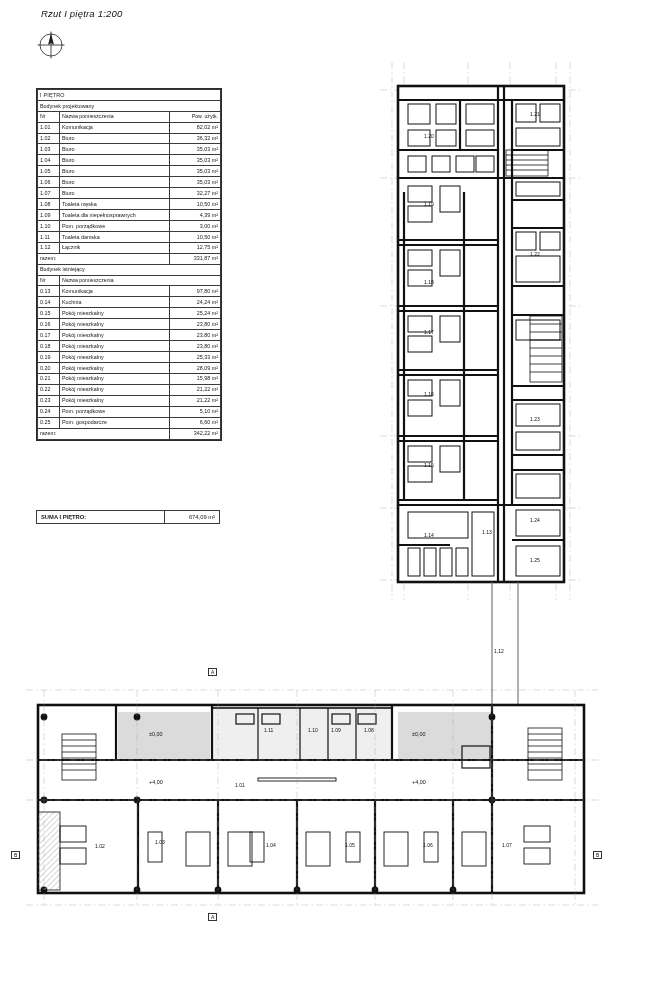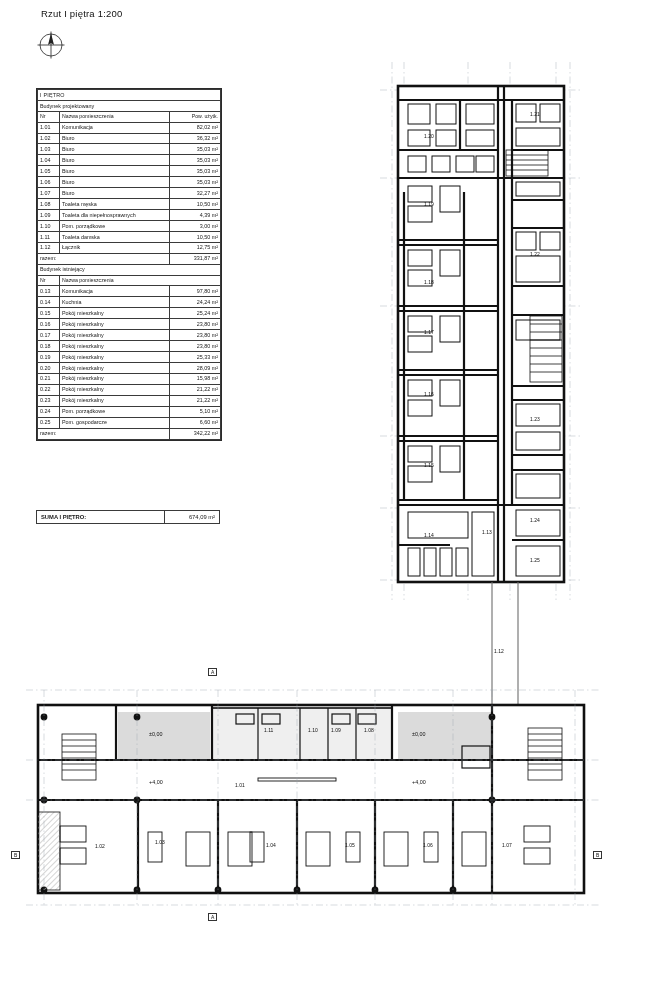--- a/index.html
+++ b/index.html
@@ -1,21 +1,21 @@
 <!DOCTYPE html>
 <html><head>
 <meta charset="utf-8">
 <style>
   html,body{margin:0;padding:0;background:#ffffff;}
   body{width:664px;height:995px;position:relative;overflow:hidden;
        font-family:"Liberation Sans", sans-serif;color:#1a1a1a;}
   .sheet{position:absolute;inset:0;background:#fff;}
 
   
-  .title{position:absolute;left:41px;top:8px;font-size:9.5px;letter-spacing:.2px;color:#111;}
+  .title{position:absolute;left:41px;top:8px;font-size:9.5px;letter-spacing:.2px;color:#111;font-style:italic;}
 
   
   .north{position:absolute;left:36px;top:30px;width:30px;height:30px;}
 
   
   .tbl{position:absolute;left:36px;top:88px;width:184px;border:0.7px solid #2b2b2b;
        border-collapse:collapse;font-size:5.4px;background:#fff;}
   .tbl table{border-collapse:collapse;width:100%;}
   .tbl td,.tbl th{border:0.5px solid #3a3a3a;padding:1.6px 2px;font-weight:normal;
        font-size:5.4px;line-height:1.25;vertical-align:middle;}

